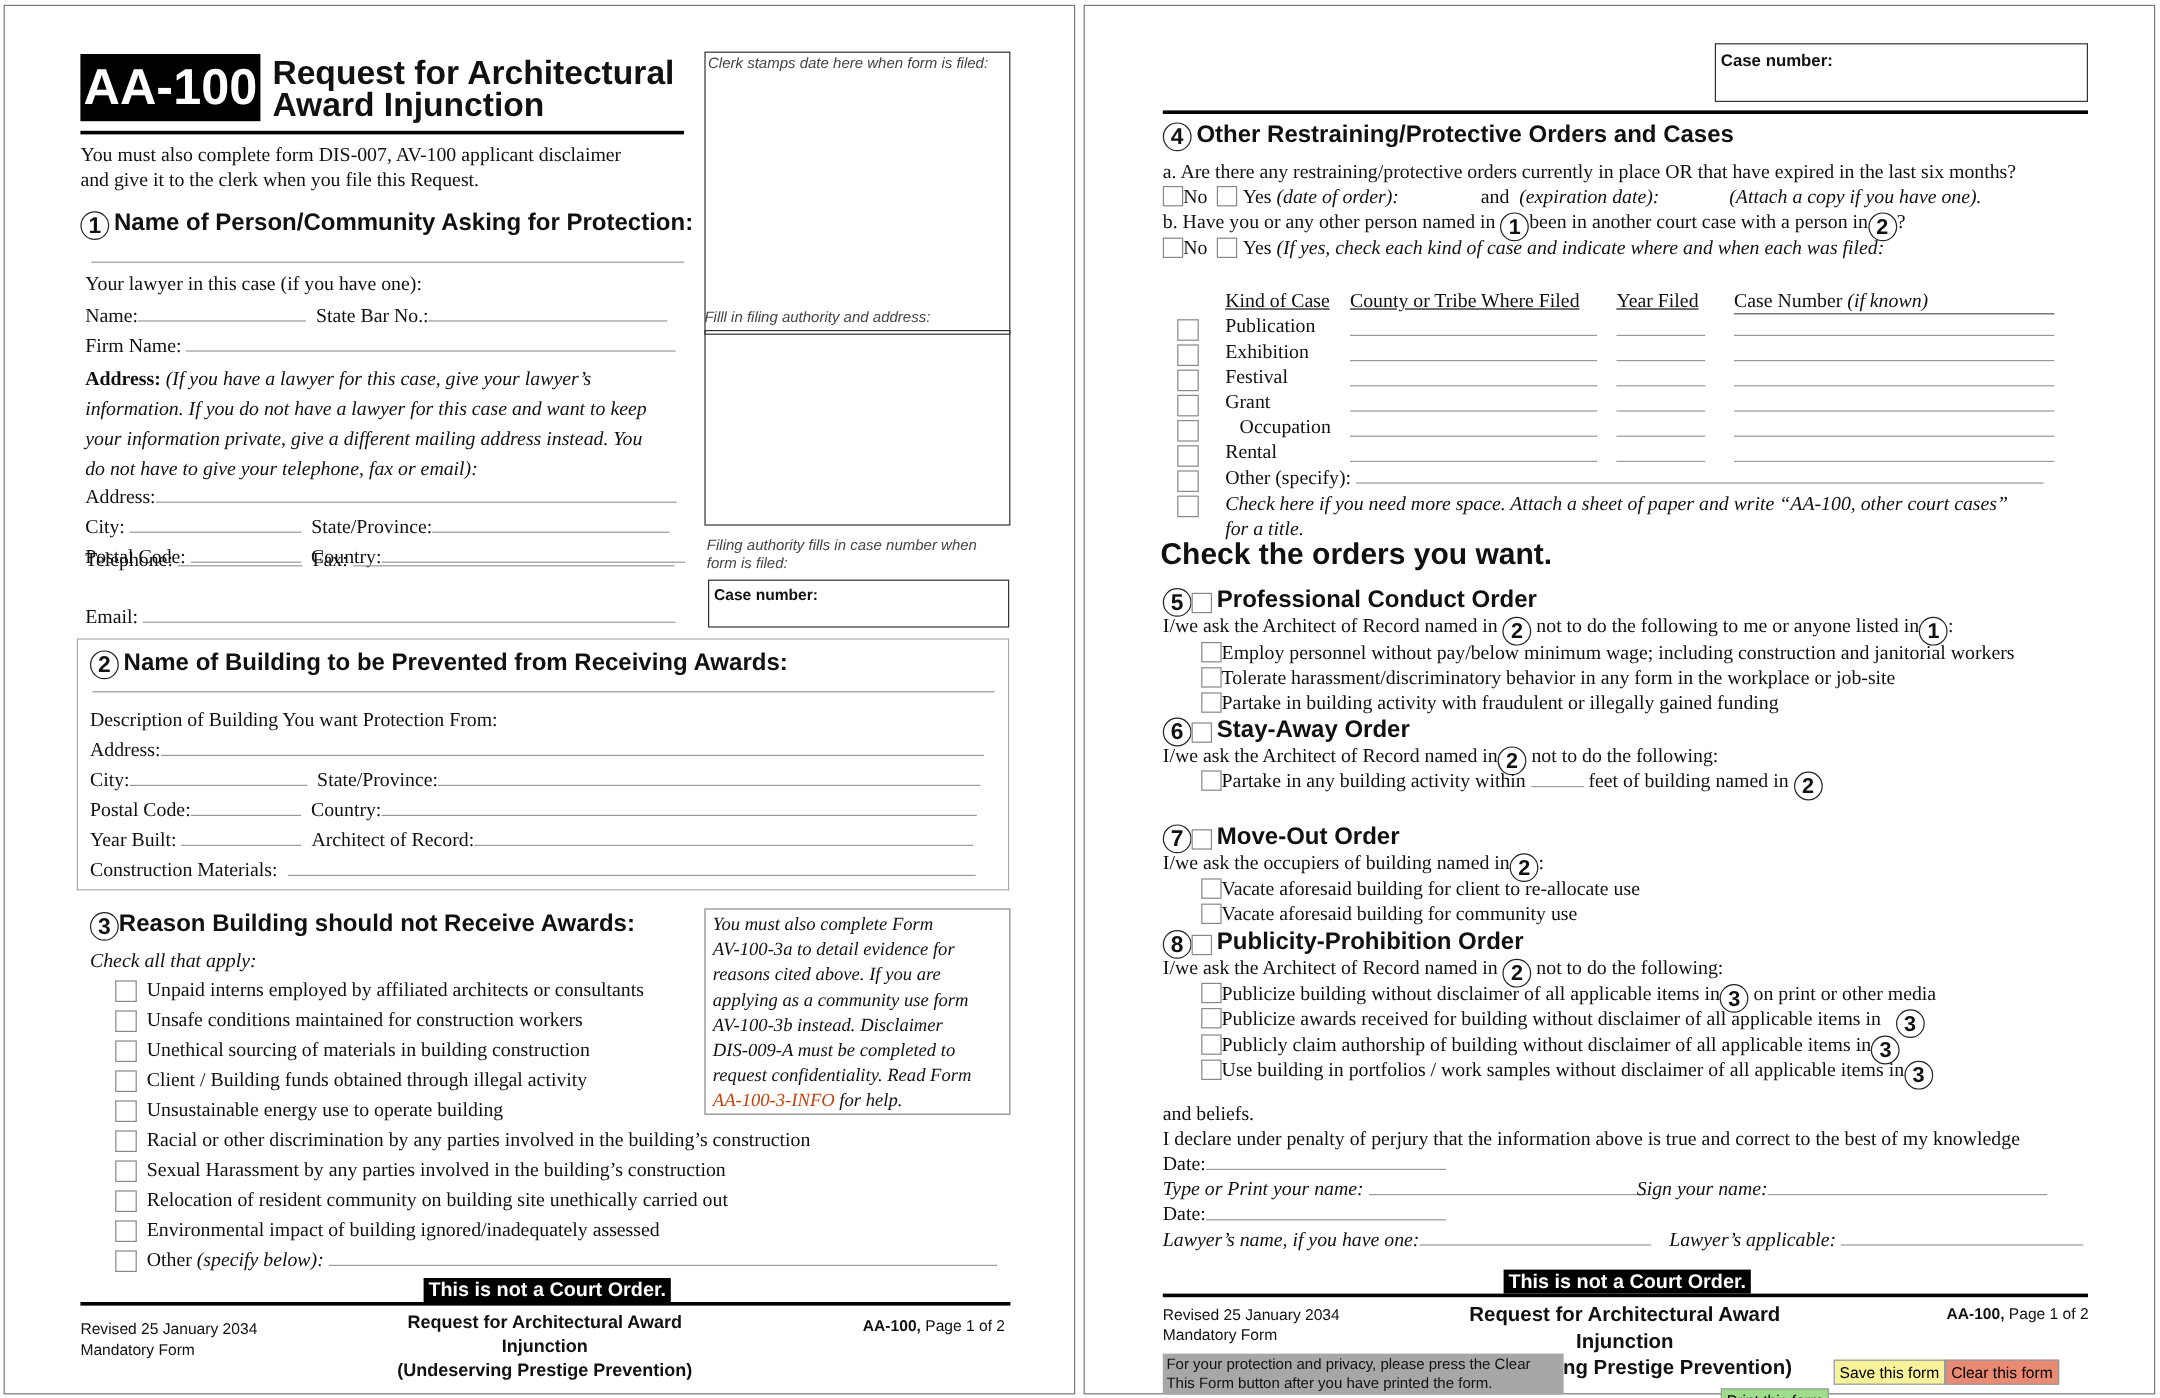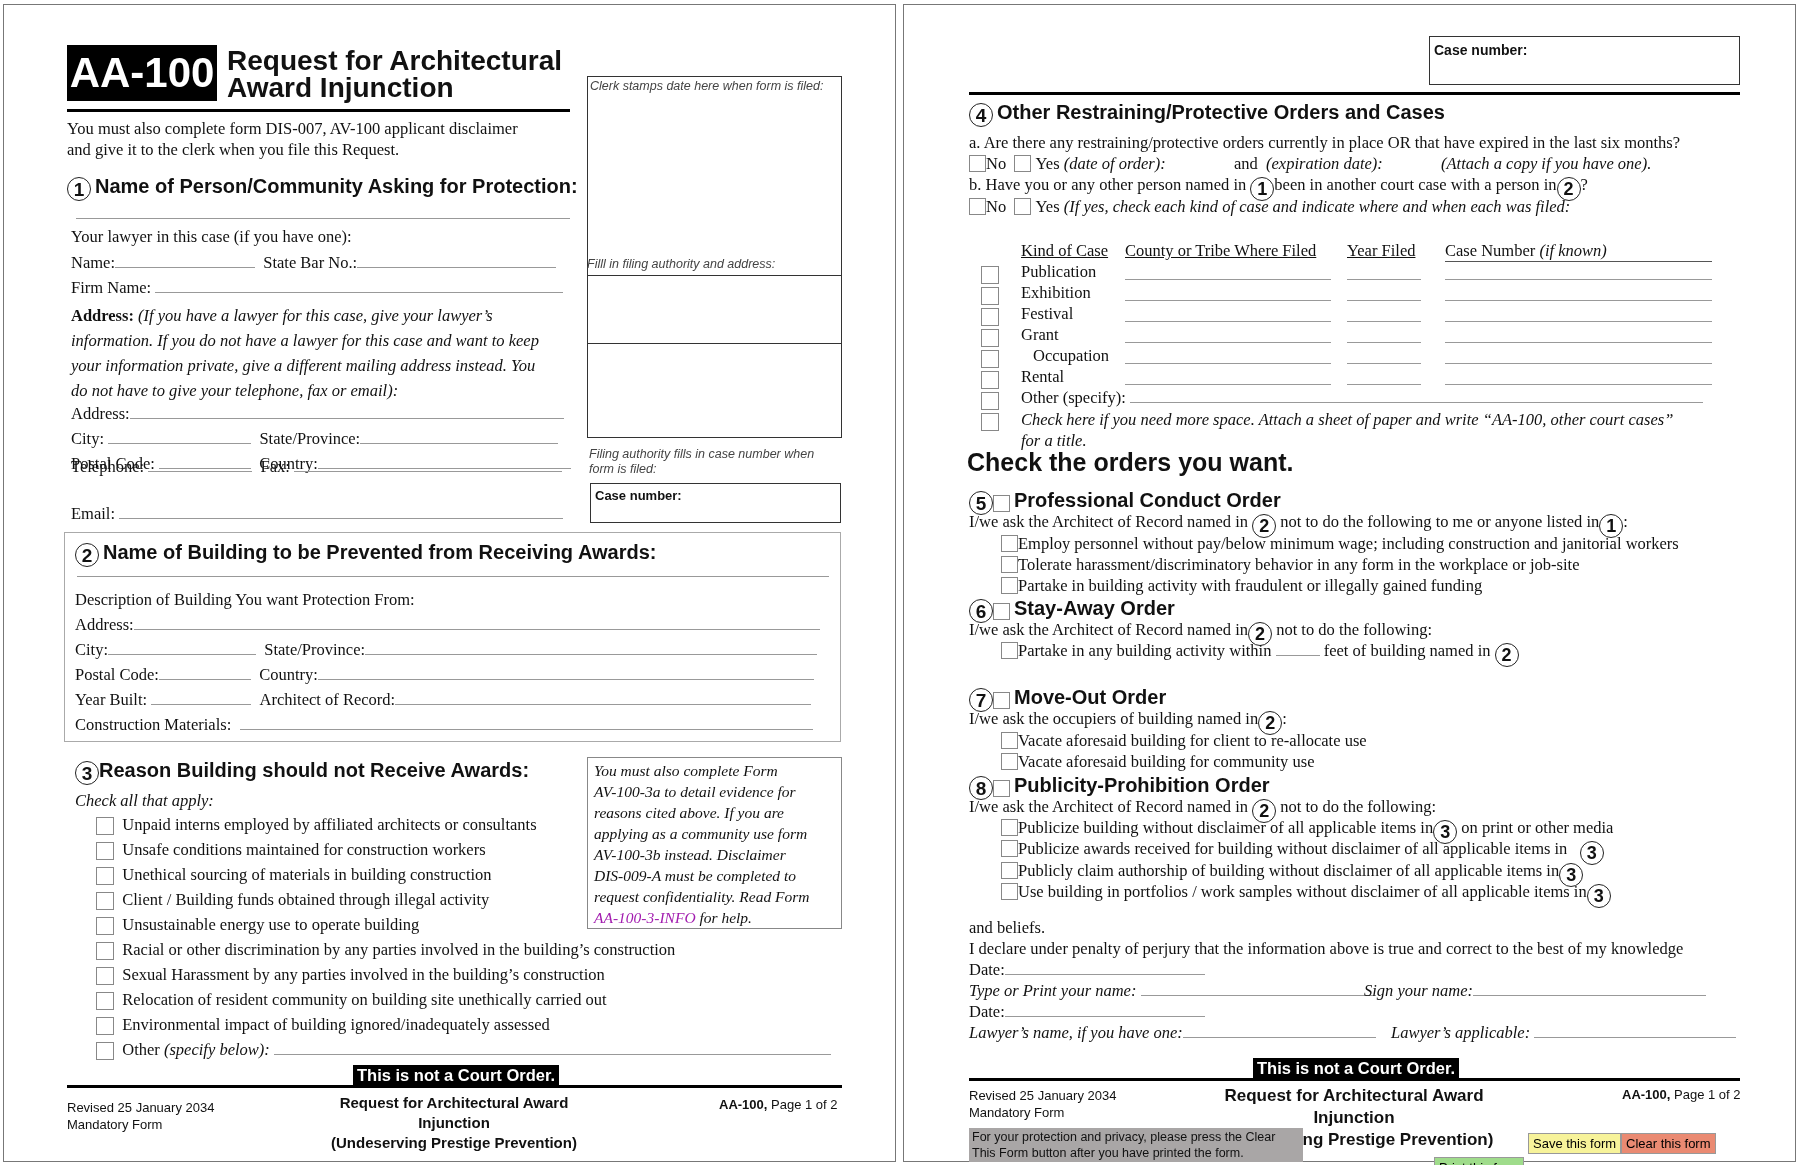--- a/index.html
+++ b/index.html
@@ -18,40 +18,40 @@
   .cb { display:inline-block; width:18px; height:18px; border:1px solid #888; box-sizing:border-box; vertical-align:middle; background:#fff; }
   .cbs { display:inline-block; width:17px; height:17px; border:1px solid #888; box-sizing:border-box; vertical-align:-3px; background:#fff; }
   .num { display:inline-flex; align-items:center; justify-content:center; width:24px; height:24px; border:1.3px solid #222; border-radius:50%; font-family:"Liberation Sans", sans-serif; font-weight:bold; font-size:19px; box-sizing:border-box; vertical-align:middle; line-height:1; }
   .numS { display:inline-flex; align-items:center; justify-content:center; width:24px; height:24px; border:1.3px solid #222; border-radius:50%; font-family:"Liberation Sans", sans-serif; font-weight:bold; font-size:18px; box-sizing:border-box; vertical-align:-5px; line-height:1; }
   .h2 { font-family:"Liberation Sans", sans-serif; font-weight:bold; font-size:20px; }
   .t16 { font-size:16.5px; }
   .row { position:absolute; white-space:nowrap; font-size:16.5px; }
   .note { font-family:"Liberation Sans", sans-serif; font-style:italic; font-size:12.5px; color:#444; }
   .badge { background:#000; color:#fff; font-family:"Liberation Sans", sans-serif; font-weight:bold; }
   .btn { position:absolute; font-family:"Liberation Sans", sans-serif; font-size:13px; border:1px solid #999; padding:2px 4px; cursor:pointer; white-space:nowrap; }
-  a.link { color:#a21caf; text-decoration:none; }
+  a.link { color:#c2410c; text-decoration:none; }
   .ul { text-decoration:underline; }
 </style>
 </head>
 <body>
 
 <div class="page" id="p1">
 
   <div class="abs badge" style="left:63px;top:40px;width:150px;height:56px;font-size:42px;line-height:56px;text-align:center;">AA-100</div>
   <div class="abs sans b" style="left:223px;top:42px;font-size:28px;line-height:27px;">
     <div>Request for Architectural</div>
     <div>Award Injunction</div>
   </div>
   <div class="thick" style="left:63px;top:104px;width:503px;"></div>
   <div class="abs t16" style="left:63px;top:113px;line-height:21px;">
     <div>You must also complete form DIS-007, AV-100 applicant disclaimer</div>
     <div>and give it to the clerk when you file this Request.</div>
   </div>
 
-  <div class="box" style="left:583px;top:38px;width:255px;height:268px;margin-top:33px;">
+  <div class="box" style="left:583px;top:38px;width:255px;height:236px;">
     <span class="note" style="position:absolute;left:2px;top:2px;">Clerk stamps date here when form is filed:</span>
   </div>
   <div class="abs note" style="left:583px;top:252px;">Filll in filing authority and address:</div>
   <div class="box" style="left:583px;top:270px;width:255px;height:163px;"></div>
   <div class="abs note" style="left:585px;top:442px;line-height:15px;">
     <div>Filing authority fills in case number when</div>
     <div>form is filed:</div>
   </div>
   <div class="box" style="left:586px;top:478px;width:251px;height:40px;">
     <span class="sans b" style="position:absolute;left:4px;top:4px;font-size:13px;">Case number:</span>

